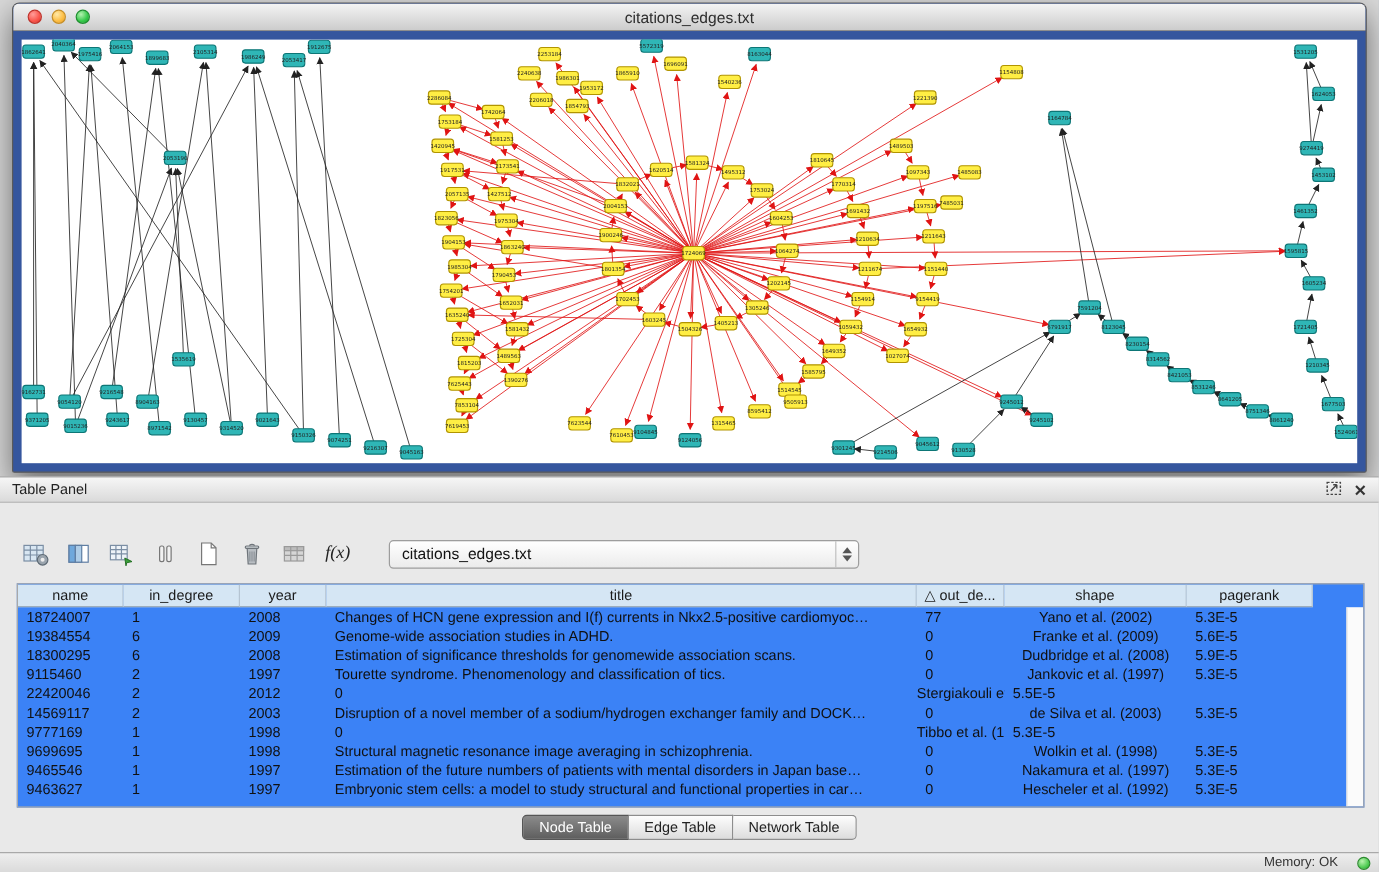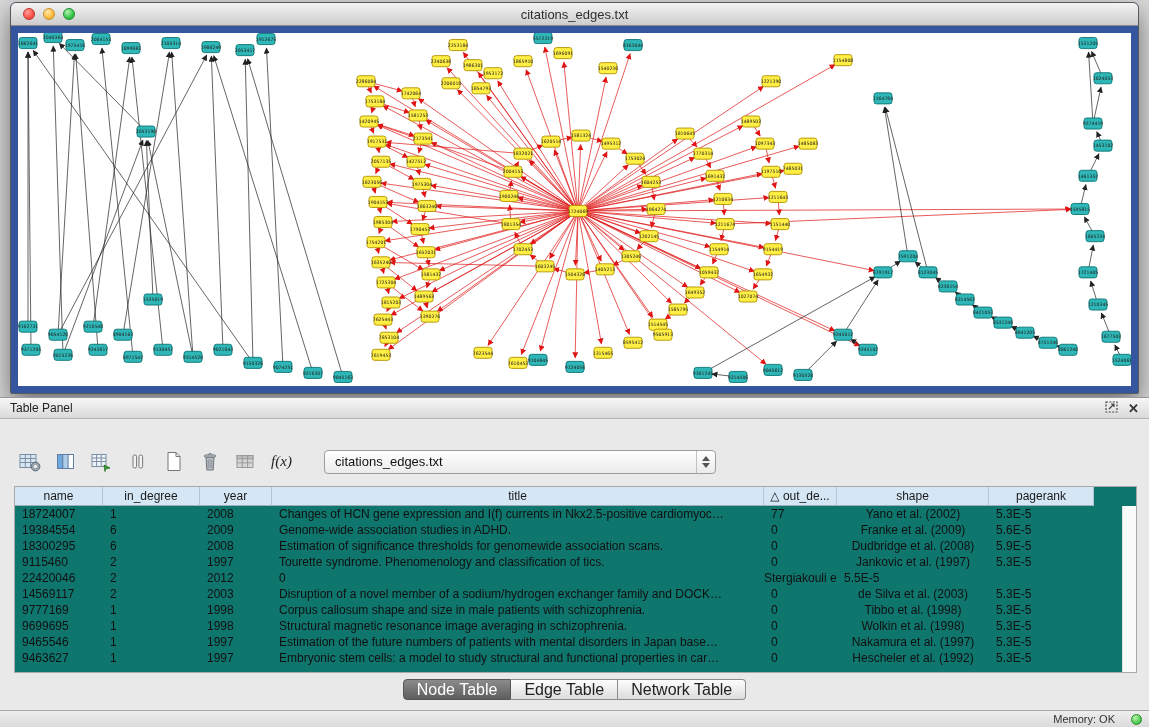--- a/index.html
+++ b/index.html
@@ -52,40 +52,40 @@
     font-size: 13px; color: #111; position: relative;
   }
   .dd-stepper {
     position: absolute; right: 0; top: 0; bottom: 0; width: 19px;
     border-left: 1px solid #c0c0c0;
     display: flex; flex-direction: column; align-items: center; justify-content: center; gap: 2px;
   }
   .tri-up   { width: 0; height: 0; border-left: 4px solid transparent; border-right: 4px solid transparent; border-bottom: 5px solid #555; }
   .tri-down { width: 0; height: 0; border-left: 4px solid transparent; border-right: 4px solid transparent; border-top: 5px solid #555; }
   .table-wrap {
-    margin: 2px 12px 0 14px; height: 187px; background: #0f766e;
+    margin: 2px 12px 0 14px; height: 187px; background: #3b82f6;
     border: 1px solid #a8a8a8; position: relative; overflow: hidden;
   }
   .grid-cols { display: grid; grid-template-columns: 88px 97px 72px 492px 73px 152px 105px; }
   .thead .th {
     background: #d5e6f4; height: 19px; line-height: 18px;
     border-right: 1px solid #b5c4d2; border-bottom: 1px solid #9cadbc;
     font-size: 12px; text-align: center; color: #1a1a1a;
     overflow: hidden; white-space: nowrap;
   }
   .tr { height: 16px; }
   .td {
     font-size: 12px; line-height: 16px; padding-left: 7px;
     white-space: nowrap; overflow: hidden; color: #101010;
   }
   .td.c5 { text-align: center; padding-left: 0; }
   .scrollbar { position: absolute; right: 0; top: 19px; bottom: 0; width: 14px; background: #fbfbfb; border-left: 1px solid #e0e0e0; }
   .tabs { display: flex; justify-content: center; margin-top: 6px; }
   .tab {
-    height: 21px; padding: 0 13px; font-size: 16px; line-height: 19px;
+    height: 21px; padding: 0 13px; font-size: 12px; line-height: 19px;
     border: 1px solid #8d8d8d; border-left-width: 0;
     background: linear-gradient(#fdfdfd, #dcdcdc); color: #222; cursor: default;
   }
   .tab:first-child { border-radius: 4px 0 0 4px; border-left-width: 1px; }
   .tab:last-child { border-radius: 0 4px 4px 0; }
   .tab.selected { background: linear-gradient(#8b8b8b, #5e5e5e); color: #fff; border-color: #565656; }
   
   .status-bar {
     position: absolute; left: 0; right: 0; bottom: 0; height: 17px;
     background: linear-gradient(#eeeeee, #dadada); border-top: 1px solid #a9a9a9;
@@ -1015,21 +1015,20 @@
           <div class="td c2">2003</div>
           <div class="td c3">Disruption of a novel member of a sodium/hydrogen exchanger family and DOCK…</div>
           <div class="td c4">0</div>
           <div class="td c5">de Silva et al. (2003)</div>
           <div class="td c6">5.3E-5</div>
         </div>
         <div class="tr grid-cols">
           <div class="td c0">9777169</div>
           <div class="td c1">1</div>
           <div class="td c2">1998</div>
-          <div class="td c3">Corpus callosum shape and size in male patients with schizophrenia.</div>
           <div class="td c4">0</div>
           <div class="td c5">Tibbo et al. (1998)</div>
           <div class="td c6">5.3E-5</div>
         </div>
         <div class="tr grid-cols">
           <div class="td c0">9699695</div>
           <div class="td c1">1</div>
           <div class="td c2">1998</div>
           <div class="td c3">Structural magnetic resonance image averaging in schizophrenia.</div>
           <div class="td c4">0</div>

